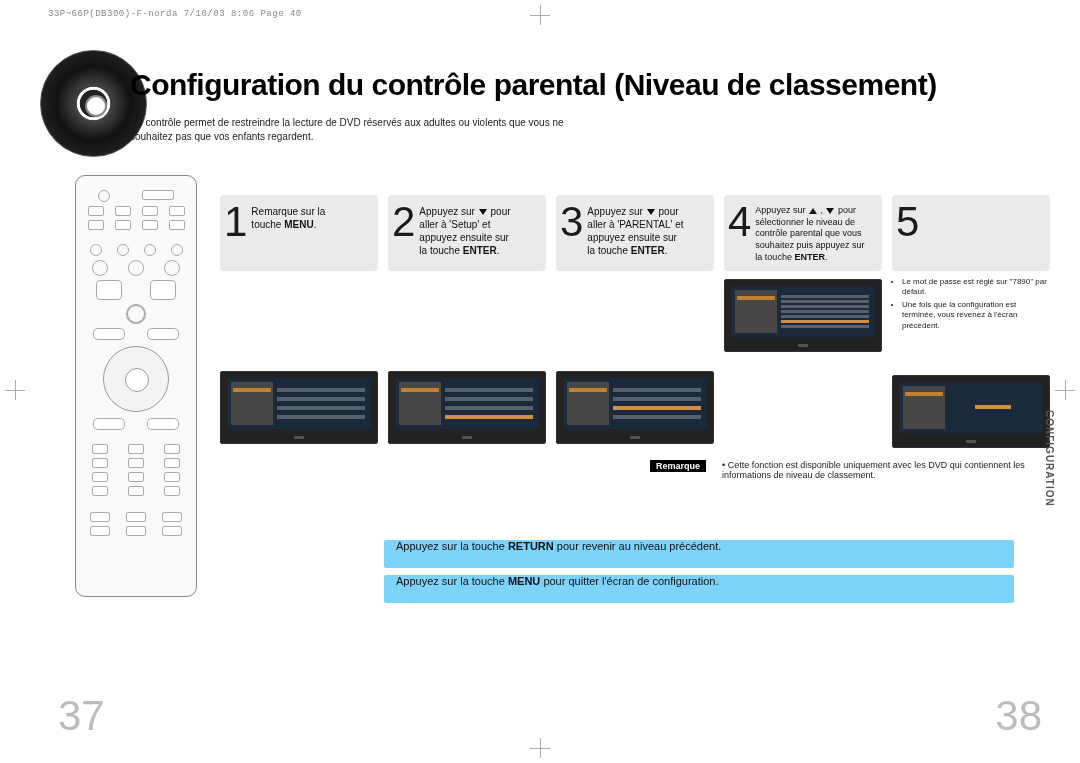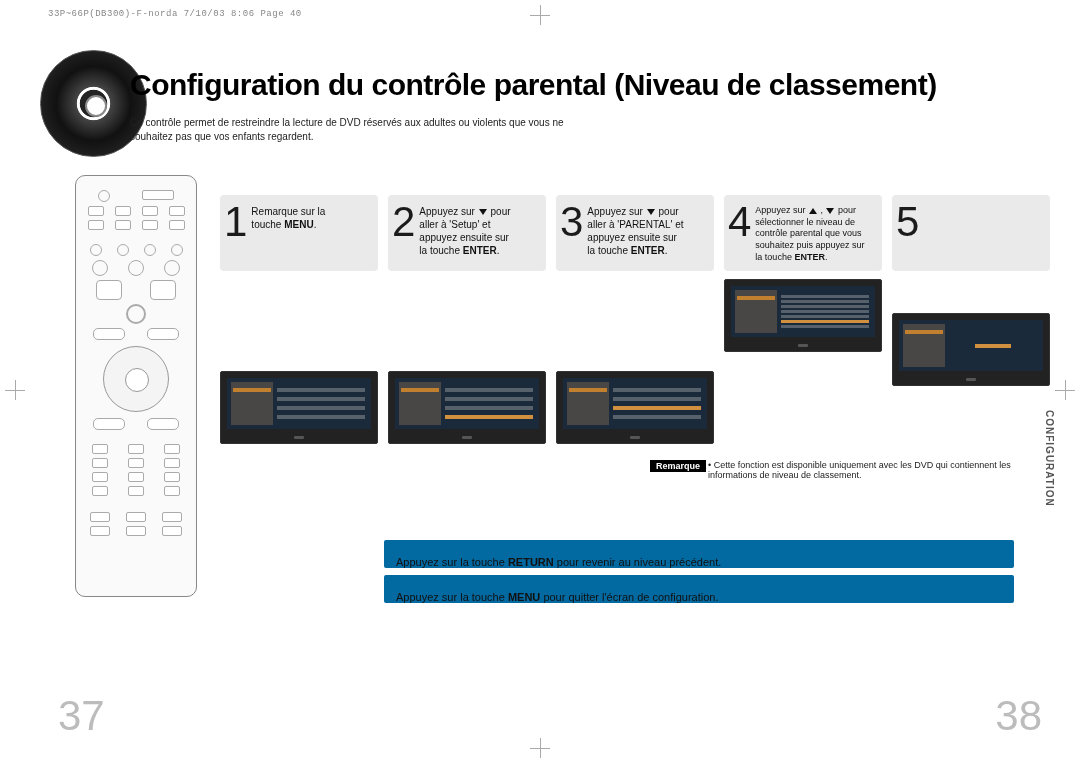--- a/index.html
+++ b/index.html
@@ -31,23 +31,23 @@
 .step-bullets li{margin-bottom:2px}
 .tv{margin-top:8px;width:100%;height:73px;border:1px solid #333;border-radius:2px;background:#222;position:relative;box-sizing:border-box}
 .tv .screen{position:absolute;top:6px;left:6px;right:6px;bottom:14px;background:#1a2a3a}
 .tv .menu{position:absolute;top:4px;left:4px;bottom:4px;width:42px;background:rgba(120,100,80,0.5)}
 .tv .menu::before{content:'';position:absolute;top:6px;left:2px;right:2px;height:4px;background:#c08030}
 .tv .content{position:absolute;top:8px;left:50px;right:6px;bottom:8px;display:flex;flex-direction:column;justify-content:space-around}
 .tv .row{height:4px;background:rgba(200,200,200,0.35);margin:1px 0}
 .tv .row.hl{background:#d09040}
 .tv::after{content:'';position:absolute;bottom:4px;left:50%;width:10px;height:3px;margin-left:-5px;background:#555;border-radius:1px}
 .sidetab{position:absolute;right:25px;top:410px;writing-mode:vertical-rl;font-size:10px;font-weight:700;color:#555;letter-spacing:1px}
-.remarque-line{position:absolute;top:460px;left:650px;right:50px;font-size:9px;color:#222;display:flex;align-items:flex-start;gap:2px}
+.remarque-line{position:absolute;top:460px;left:650px;right:50px;font-size:9px;color:#222;display:flex;align-items:flex-start;gap:16px}
 .remarque-badge{background:#000;color:#fff;font-size:9px;padding:1px 6px;font-weight:700}
-.footer-box{position:absolute;left:384px;width:630px;height:28px;background:#0369a1;border-radius:2px;display:flex;align-items:flex-end;padding:0 12px;font-size:11px;color:#111;box-sizing:border-box}
+.footer-box{position:absolute;left:384px;width:630px;height:28px;background:#7dd3fc;border-radius:2px;display:flex;align-items:flex-start;padding:0 12px;font-size:11px;color:#111;box-sizing:border-box}
 .fb1{top:540px}
 .fb2{top:575px}
 .pgnum{position:absolute;bottom:23px;font-size:42px;color:#bcbcbc;font-weight:400;font-family:'Arial Narrow',Arial}
 .pg-l{left:58px}
 .pg-r{right:38px}
 .tri-down{display:inline-block;width:0;height:0;border-left:4px solid transparent;border-right:4px solid transparent;border-top:6px solid #111;vertical-align:middle;margin:0 1px}
 .tri-up{display:inline-block;width:0;height:0;border-left:4px solid transparent;border-right:4px solid transparent;border-bottom:6px solid #111;vertical-align:middle;margin:0 1px}
 </style>
 </head>
 <body>
@@ -237,20 +237,24 @@
             <div class="row"></div>
           </div>
         </div>
       </div>
   </div>
 
   <div class="step">
     <div class="step-head">
       <div class="step-num">5</div>
     </div>
+    <ul class="step-bullets">
+      <li>Le mot de passe est réglé sur "7890" par défaut.</li>
+      <li>Une fois que la configuration est terminée, vous revenez à l'écran précédent.</li>
+    </ul>
     <div style="height:34px"></div>
     <div class="tv">
         <div class="screen">
           <div class="menu"></div>
           <div class="content" style="align-items:center;justify-content:center">
             <div class="row hl" style="width:40%"></div>
           </div>
         </div>
       </div>
   </div>

